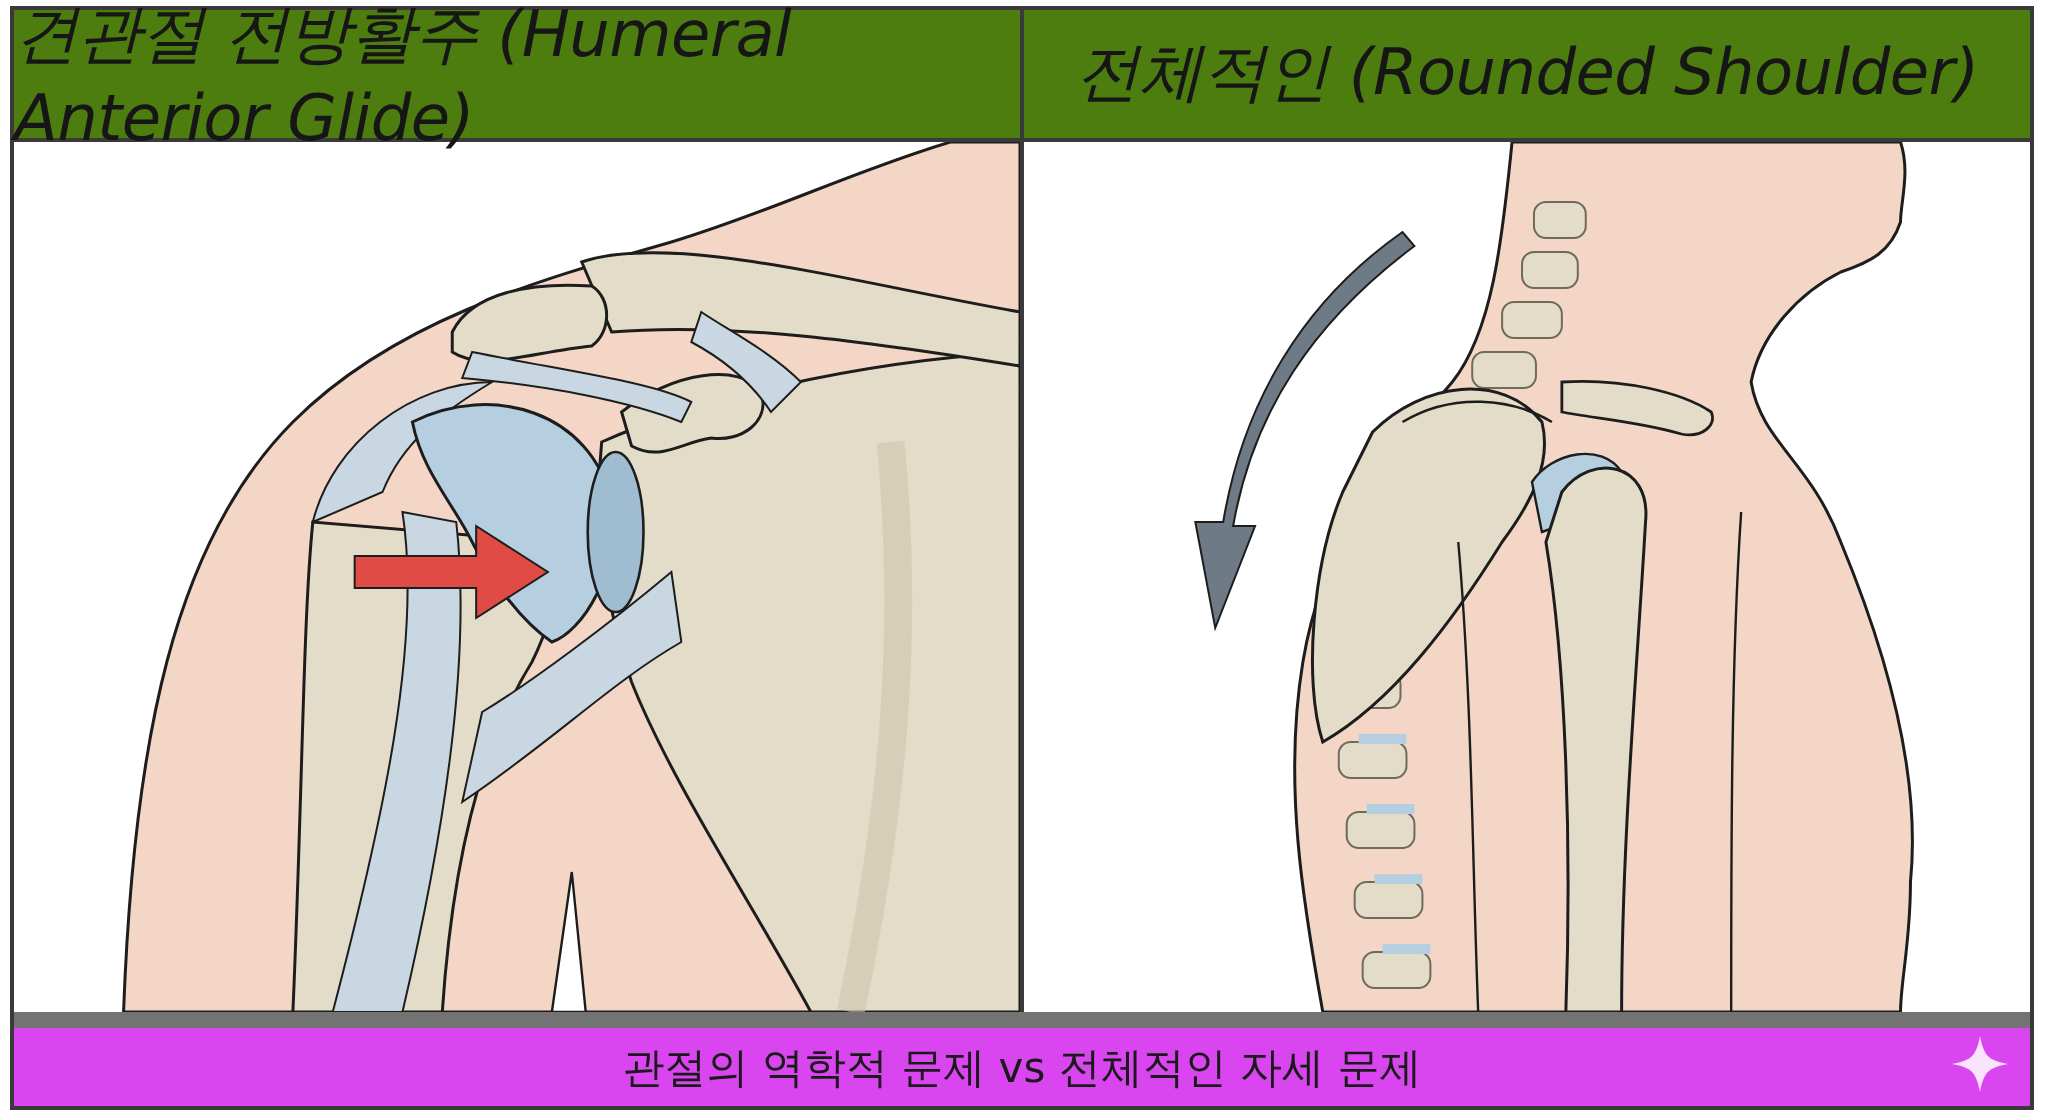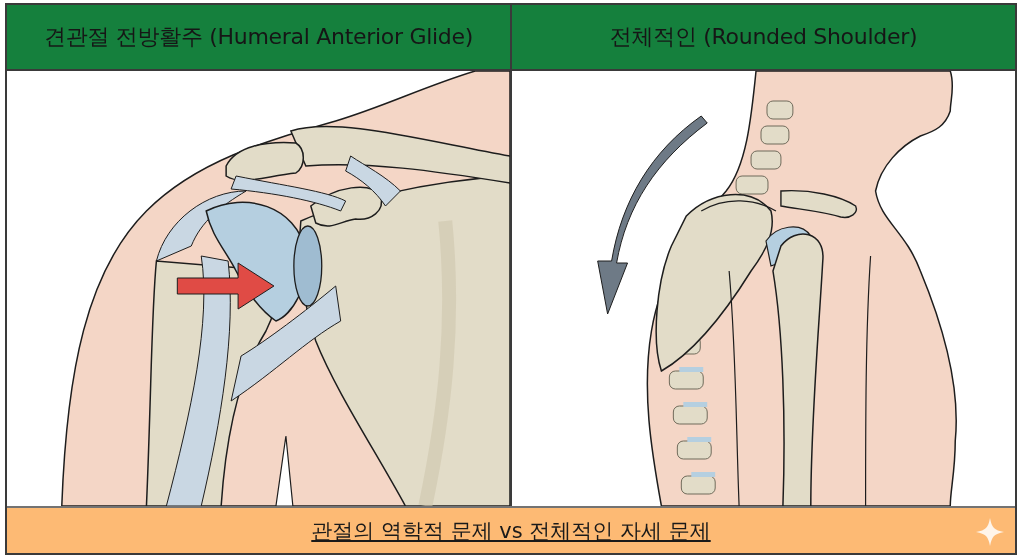--- a/index.html
+++ b/index.html
@@ -2,31 +2,31 @@
 <html><head>
 <meta charset="utf-8">
 <style>
   html, body { margin: 0; padding: 0; background: #ffffff; }
   body { width: 1024px; height: 559px; position: relative; overflow: hidden;
          font-family: "DejaVu Sans", "Liberation Sans", sans-serif; }
   .frame { position: absolute; left: 5px; top: 3px; width: 1012px; height: 552px;
            border: 2px solid #3a3a3a; box-sizing: border-box; background: #fff; }
   .header-row { position: absolute; left: 0; top: 0; width: 100%; height: 66px;
                 display: flex; border-bottom: 2px solid #3a3a3a; box-sizing: border-box; }
-  .header-cell { flex: 1; background: #15803d; display: flex; align-items: center;
-                 justify-content: center; font-size: 22px; color: #161616; letter-spacing: -0.3px; }
+  .header-cell { flex: 1; background: #4d7c0f; display: flex; align-items: center;
+                 justify-content: center; font-size: 32px; color: #161616; letter-spacing: -0.3px; font-style: italic; }
   .header-cell.left { border-right: 2px solid #3a3a3a; }
   .panels { position: absolute; left: 0; top: 66px; width: 100%; height: 435px; display: flex; }
   .panel { flex: 1; position: relative; overflow: hidden; }
   .panel.left { border-right: 2px solid #3a3a3a; }
   .panel svg { position: absolute; left: 0; top: 0; width: 100%; height: 100%; }
   .footer { position: absolute; left: 0; bottom: 0; width: 100%; height: 47px;
-            background: #fdba74; border-top: 2px solid #737373; box-sizing: border-box;
+            background: #d946ef; border-top: 8px solid #737373; box-sizing: border-box;
             display: flex; align-items: center; justify-content: center;
-            font-size: 21px; color: #1a1a1a; text-decoration: underline; }
+            font-size: 21px; color: #1a1a1a; }
   .sparkle { position: absolute; right: 10px; bottom: 6px; width: 30px; height: 30px; }
 </style>
 </head>
 <body>
 
 <div class="frame">
 
   <div class="header-row">
     <div class="header-cell left">견관절 전방활주 (Humeral Anterior Glide)</div>
     <div class="header-cell right">전체적인 (Rounded Shoulder)</div>

